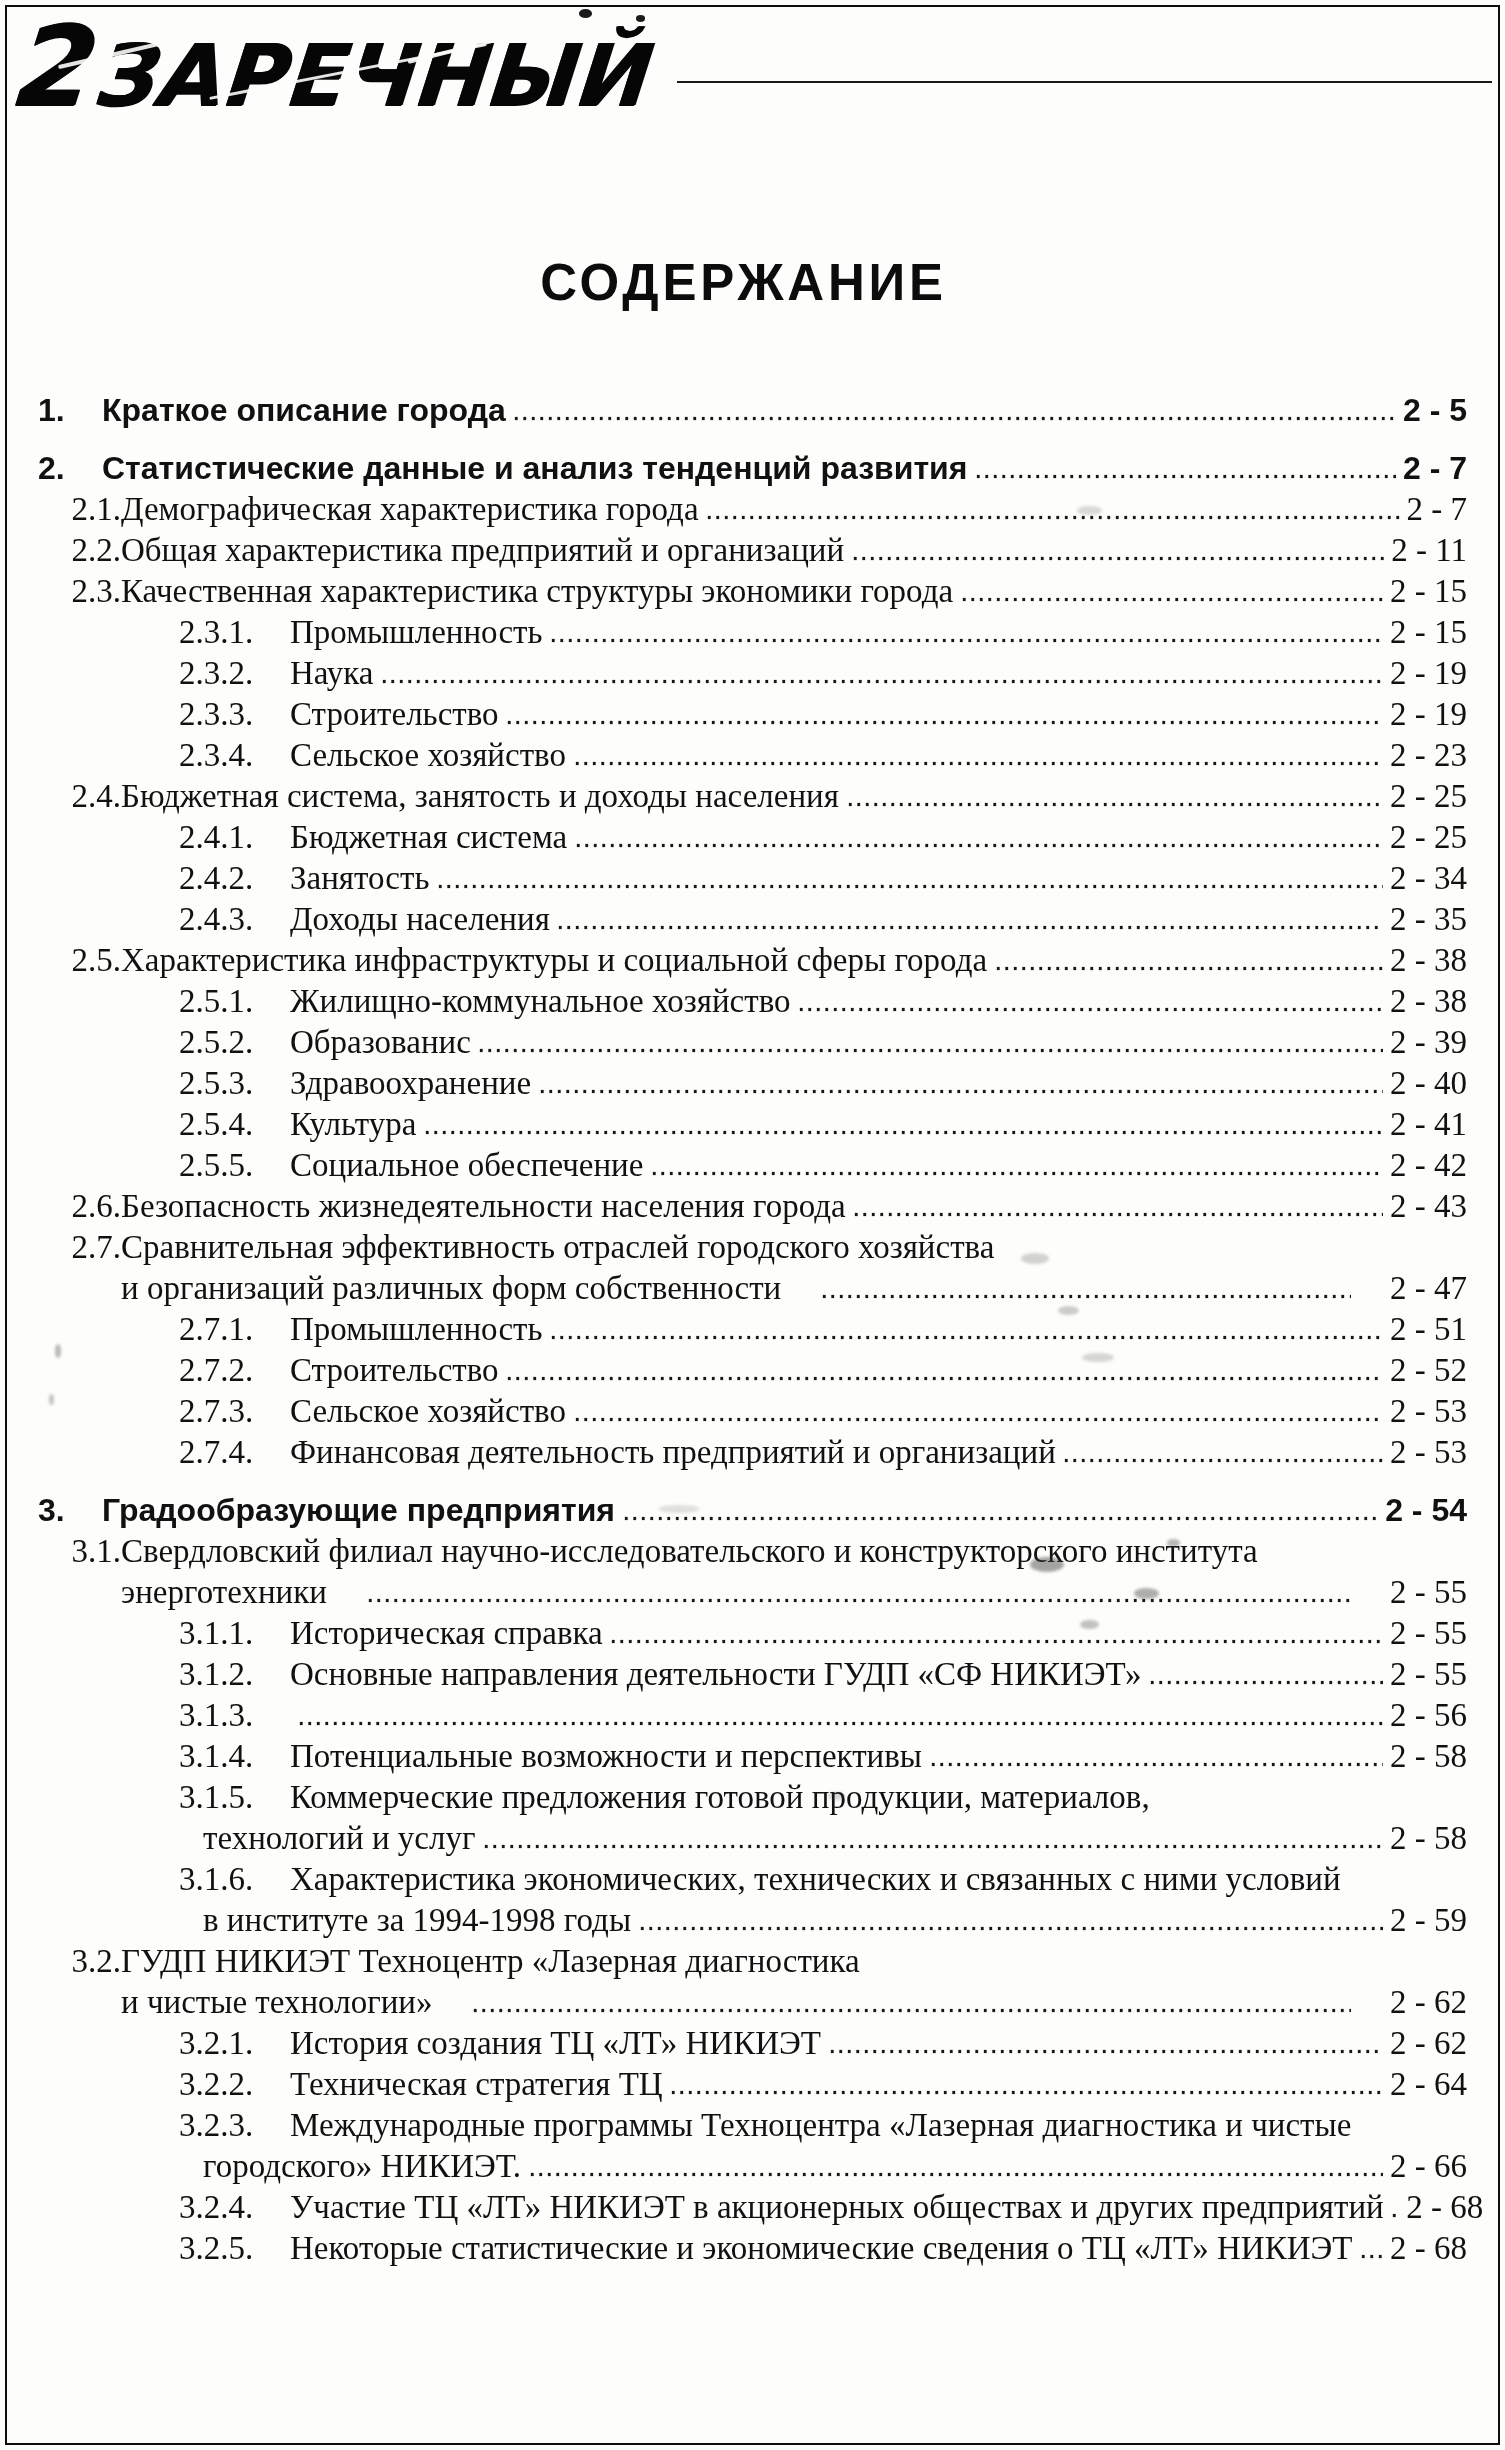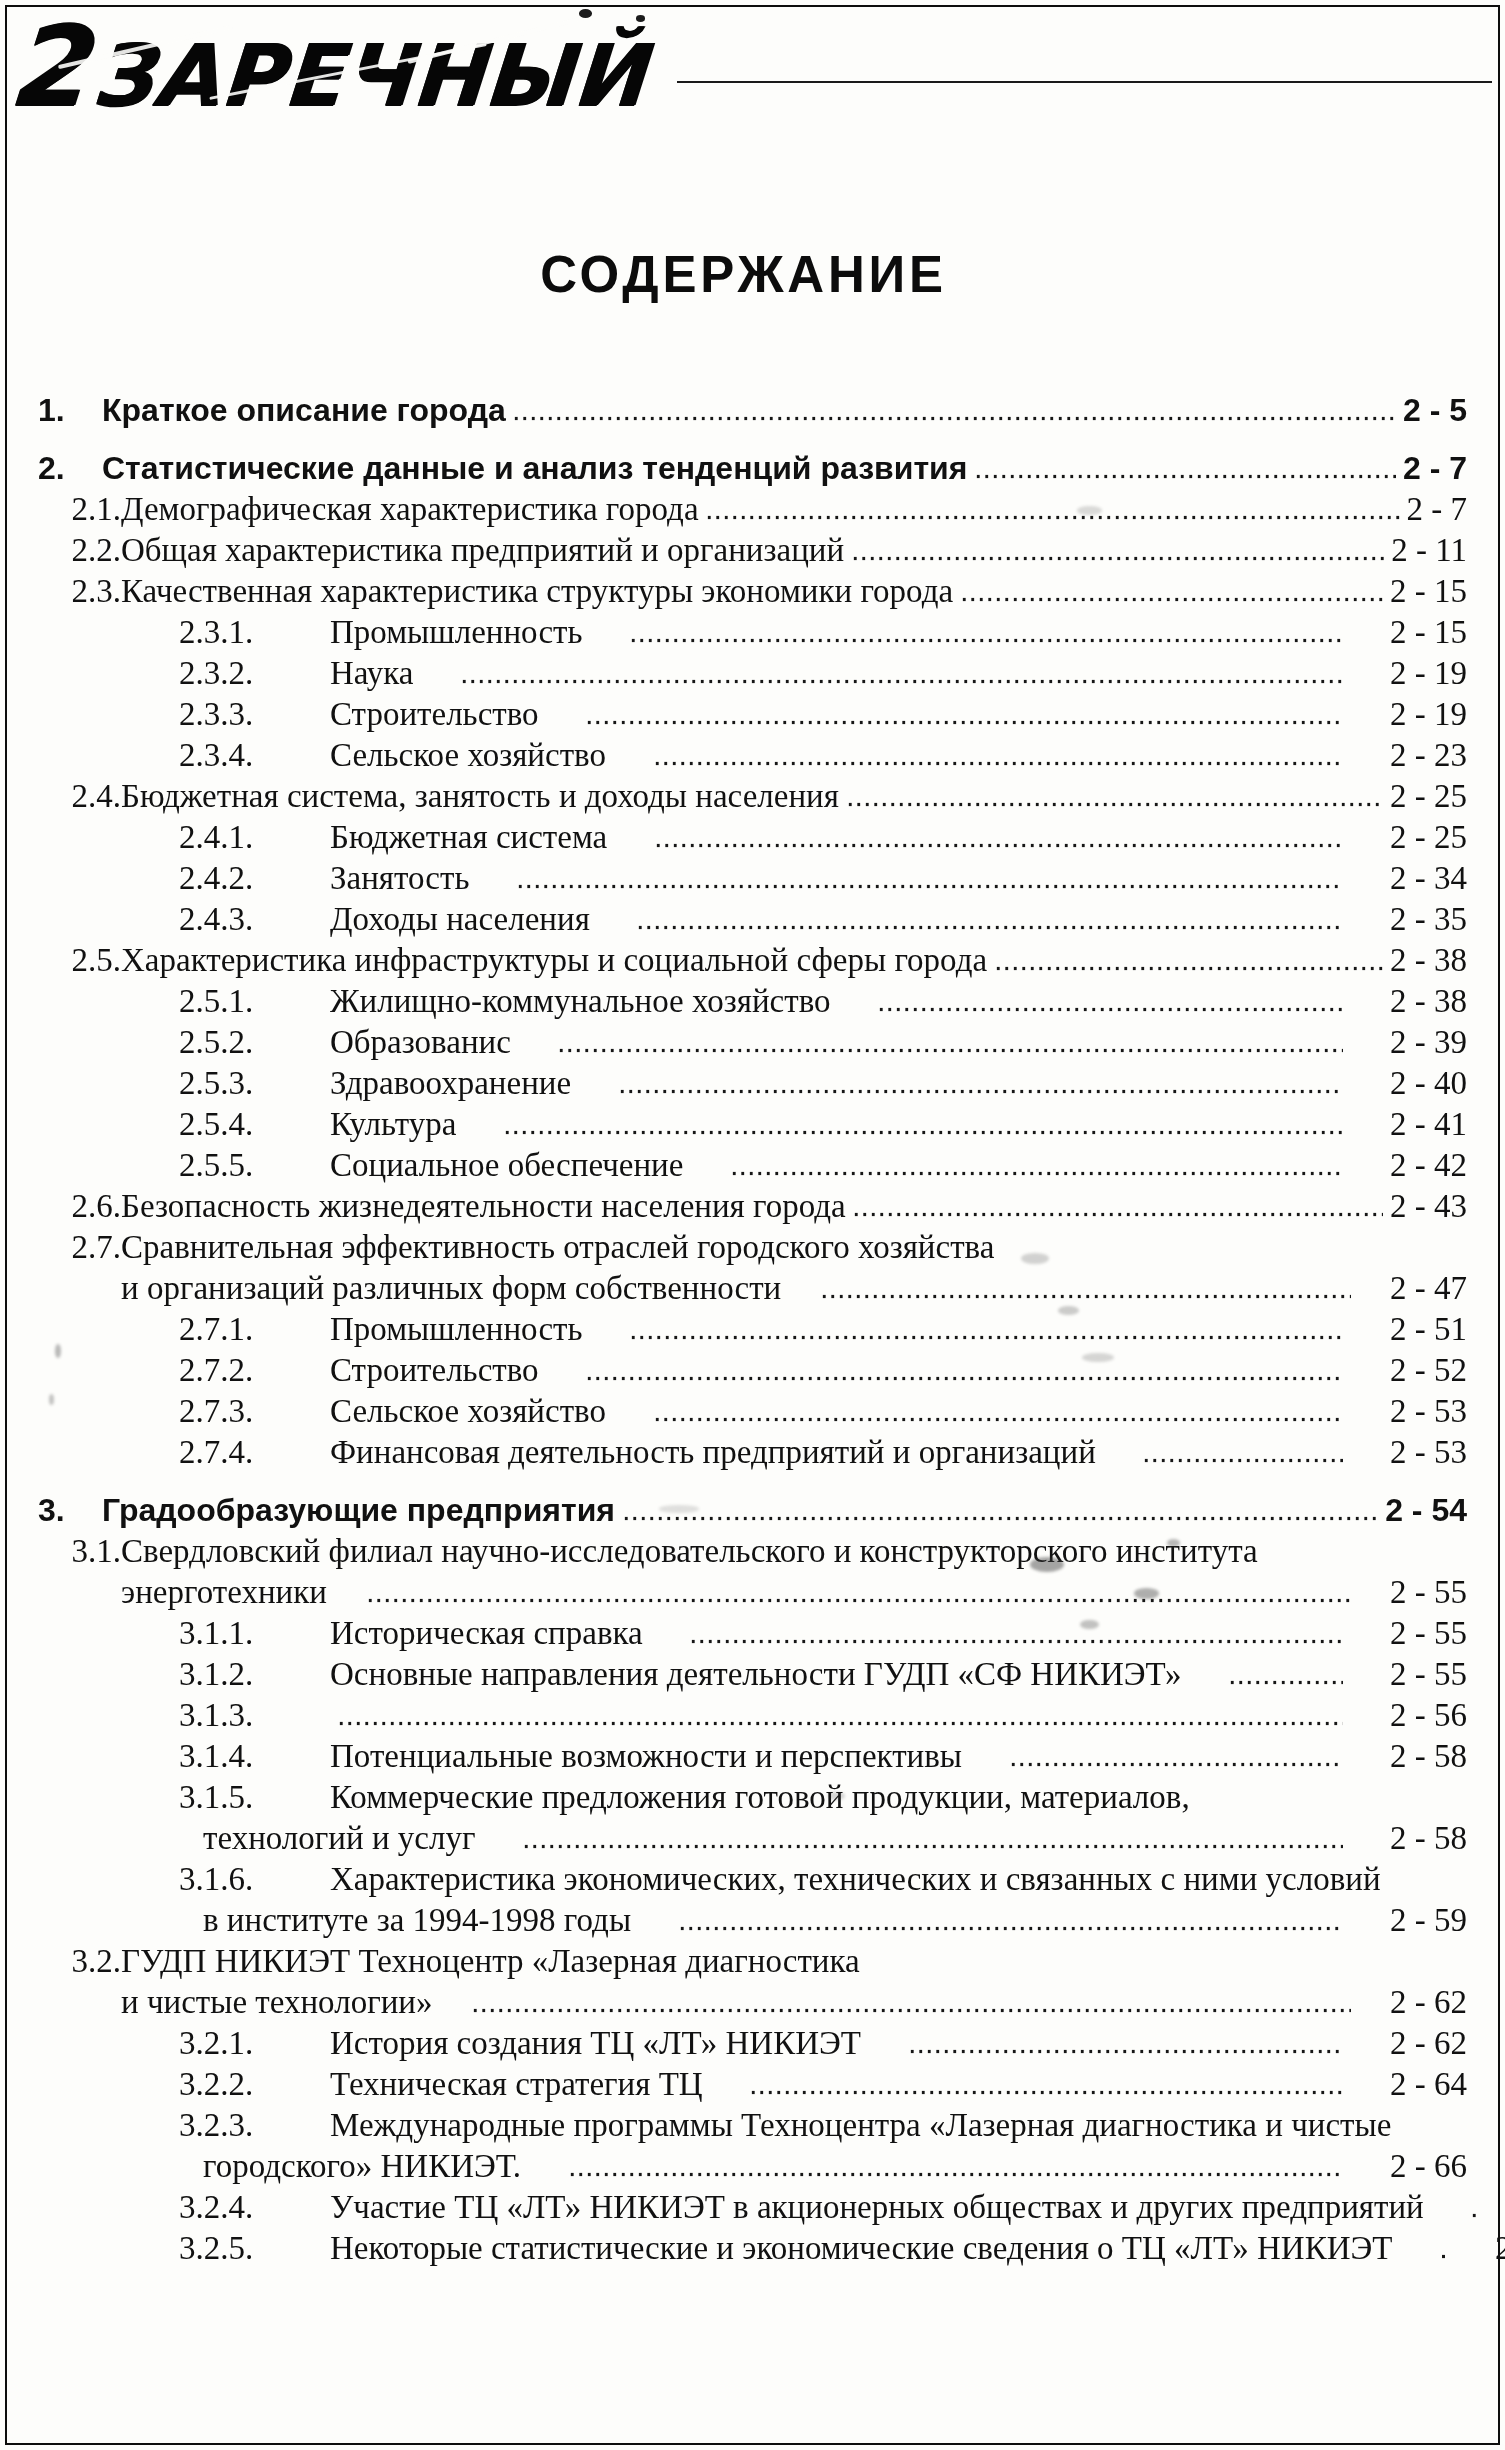--- a/index.html
+++ b/index.html
@@ -35,41 +35,41 @@
     border-radius: 2.8px; pointer-events: none;
   }
   .mark { position: absolute; background: #1c1c1c; border-radius: 50%; }
   .header-rule {
     position: absolute; top: 81px; left: 677px; right: 13px; height: 1.9px;
     background: #1a1a1a;
   }
   
   .title {
     position: absolute; top: 237px; left: 38px; right: 56px;
-    margin: 8px; text-align: center;
+    margin: 16px; text-align: center;
     font-family: "Liberation Sans", sans-serif;
     font-size: 51px; font-weight: bold; letter-spacing: 3.8px;
     color: #0c0c0c;
   }
   
   .toc {
     position: absolute; top: 388px; left: 38px; right: 38px;
     font-size: 33px;
   }
   .entry { }
   .entry.section-start { margin-top: 17px; }
   .entry.bold {
     font-family: "Liberation Sans", sans-serif;
     font-weight: bold; font-size: 32px;
   }
   .line { display: flex; align-items: flex-end; height: 41px; }
   .num { flex: none; }
   .level1 .num { min-width: 64px; }
   .level2 .num { min-width: 83px; text-align: right; }
-  .level3 .line { padding-left: 141px; gap: 40px; }
+  .level3 .line { padding-left: 141px; }
   .level3 .num { min-width: 111px; }
   .level2 .line.cont { padding-left: 83px; gap: 32px; }
   .level3 .line.cont { padding-left: 165px; }
   .txt { flex: none; white-space: nowrap; }
   .leader {
     flex: 1 1 auto; min-width: 9.4px; margin: 0 6.6px;
     align-self: stretch;
     background-image: radial-gradient(circle, #161616 1.6px, rgba(0,0,0,0) 1.9px);
     background-size: 8.5px 4.7px;
     background-repeat: repeat-x;

